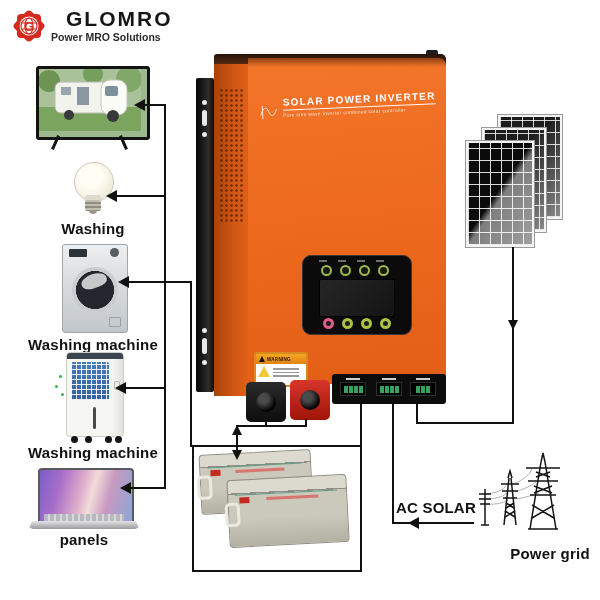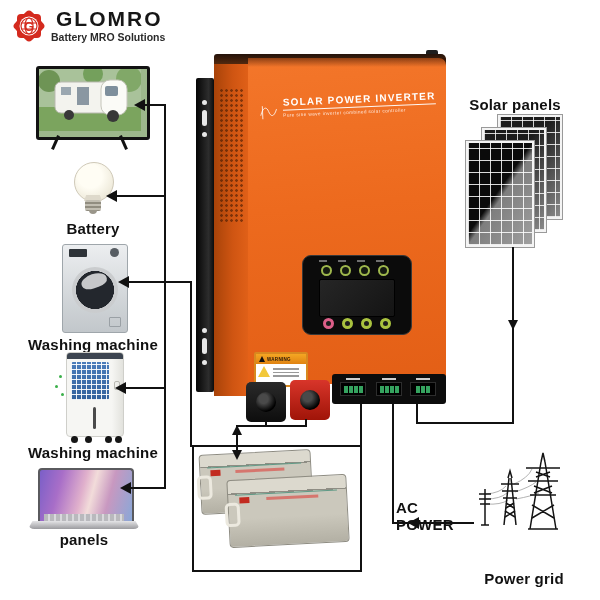--- a/index.html
+++ b/index.html
@@ -8,21 +8,21 @@
     font-family:"Liberation Sans", sans-serif;color:#111;
   }
   .abs{position:absolute;}
   
   .line{position:absolute;background:#111;}
   .ah-left{position:absolute;width:0;height:0;border-top:6px solid transparent;border-bottom:6px solid transparent;border-right:11px solid #111;}
   .ah-down{position:absolute;width:0;height:0;border-left:5px solid transparent;border-right:5px solid transparent;border-top:10px solid #111;}
   .ah-up{position:absolute;width:0;height:0;border-left:5px solid transparent;border-right:5px solid transparent;border-bottom:10px solid #111;}
   .lbl{position:absolute;font-weight:bold;font-size:15px;text-align:center;color:#111;letter-spacing:.2px;}
   
-  .logo-name{position:absolute;left:56px;top:7px;font-size:21px;font-weight:900;letter-spacing:2px;color:#161616;}
+  .logo-name{position:absolute;left:66px;top:7px;font-size:21px;font-weight:900;letter-spacing:2px;color:#161616;}
   .logo-tag{position:absolute;left:51px;top:31px;font-size:10.5px;font-weight:600;color:#2a2a2a;}
   
   .tv{left:36px;top:66px;width:108px;height:68px;border:3px solid #121212;border-radius:3px;overflow:hidden;background:#9db88c;}
   .tv-leg{position:absolute;width:3px;height:15px;background:#121212;top:135px;}
   
   .bulb-glass{left:74px;top:162px;width:38px;height:38px;border-radius:50%;
     background:radial-gradient(circle at 40% 35%, #fffdf4 0 35%, #f0ecdd 70%, #ddd8c6 100%);
     border:1px solid #cfc9b8;}
   .bulb-neck{left:84px;top:195px;width:18px;height:6px;background:#ded9cb;clip-path:polygon(12% 0,88% 0,100% 100%,0 100%);}
   .bulb-base{left:85px;top:200px;width:16px;height:11px;border-radius:2px;
@@ -139,21 +139,21 @@
       </g>
       <circle cx="19" cy="19" r="9.5" fill="#fff"></circle>
       <g stroke="#d42a1e" stroke-width="1.2" fill="none">
         <circle cx="19" cy="19" r="8"></circle>
         <ellipse cx="19" cy="19" rx="4" ry="8"></ellipse>
         <path d="M11.5 16 H26.5 M11.5 22 H26.5"></path>
       </g>
       <text x="19" y="24" text-anchor="middle" font-size="13" font-weight="bold" fill="#d42a1e" font-family="Liberation Sans, sans-serif">G</text>
     </svg>
     <div class="logo-name">GLOMRO</div>
-    <div class="logo-tag">Battery MRO Solutions</div>
+    <div class="logo-tag">Power MRO Solutions</div>
   </div>
 
   <div class="abs tv">
     <svg width="102" height="62" viewBox="0 0 102 62">
       <rect width="102" height="62" fill="#a9c29a"></rect>
       <circle cx="10" cy="12" r="11" fill="#6e9455"></circle>
       <circle cx="54" cy="5" r="10" fill="#74a05c"></circle>
       <circle cx="90" cy="10" r="13" fill="#81a868"></circle>
       <rect y="38" width="102" height="24" fill="#7ba45e"></rect>
       <rect x="16" y="13" width="58" height="31" rx="6" fill="#f3f3ee" stroke="#b9b9b0"></rect>
@@ -165,21 +165,21 @@
       <circle cx="74" cy="47" r="6" fill="#383838"></circle>
     </svg>
   </div>
   <div class="tv-leg" style="left:54px;transform:rotate(24deg);"></div>
   <div class="tv-leg" style="left:122px;transform:rotate(-24deg);"></div>
 
   <div class="abs bulb-glass"></div>
   <div class="abs bulb-neck"></div>
   <div class="abs bulb-base"></div>
   <div class="abs bulb-tip"></div>
-  <div class="lbl" style="left:48px;top:220px;width:90px;">Battery</div>
+  <div class="lbl" style="left:48px;top:220px;width:90px;">Washing</div>
 
   <div class="abs wm">
     <div class="wm-display"></div>
     <div class="wm-knob"></div>
     <div class="wm-door"></div>
     <div class="wm-hatch"></div>
   </div>
   <div class="lbl" style="left:18px;top:336px;width:150px;">Washing machine</div>
 
   <div class="abs cooler">
@@ -293,33 +293,32 @@
         <i></i>
         <i></i>
       </div>
     <div class="tblock" style="left:78px;">
         <i></i>
         <i></i>
         <i></i>
       </div>
   </div>
 
-  <div class="lbl" style="left:455px;top:96px;width:120px;">Solar panels</div>
   <div class="spanel" style="left:498px;top:115px;width:60px;height:100px;"></div>
   <div class="spanel" style="left:482px;top:128px;width:60px;height:100px;"></div>
   <div class="spanel front" style="left:466px;top:141px;width:64px;height:102px;"></div>
   <div class="line" style="left:512px;top:247px;width:2px;height:177px;"></div>
   <div class="ah-down" style="left:508px;top:320px;"></div>
   <div class="line" style="left:416px;top:422px;width:98px;height:2px;"></div>
   <div class="line" style="left:416px;top:404px;width:2px;height:20px;"></div>
 
   <div class="line" style="left:392px;top:404px;width:2px;height:120px;"></div>
   <div class="line" style="left:393px;top:522px;width:81px;height:2px;"></div>
   <div class="ah-left" style="left:408px;top:517px;"></div>
-  <div class="lbl" style="left:396px;top:499px;width:80px;text-align:left;">AC POWER</div>
+  <div class="lbl" style="left:396px;top:499px;width:80px;text-align:left;">AC SOLAR</div>
   <svg class="abs" style="left:470px;top:432px;" width="102" height="106" viewBox="0 0 102 106">
     <g stroke="#a0a0a0" stroke-width="0.8" fill="none">
       <path d="M16 62 Q30 61 36 54"></path>
       <path d="M16 67 Q30 67 37 61"></path>
       <path d="M16 72 Q31 73 38 68"></path>
       <path d="M44 52 Q58 46 62 37"></path>
       <path d="M45 60 Q60 55 66 50"></path>
       <path d="M46 67 Q62 64 69 61"></path>
     </g>
     <g stroke="#141414" stroke-width="1.5" fill="none">
@@ -327,21 +326,21 @@
       <path d="M9 62 H21 M9 67 H21 M10 72 H20"></path>
       <path d="M34 93 L39 46 M46 93 L41 46 M38 46 L40 39 L42 46"></path>
       <path d="M31 52 H49 M32 59 H48 M33 66 H47"></path>
       <path d="M36 76 L44 71 M36 71 L44 76 M35 85 L45 79 M35 79 L45 85"></path>
       <path d="M60 97 L71 30 M86 97 L75 30 M71 30 L73 21 L75 30"></path>
       <path d="M56 36 H90 M58 49 H88 M60 63 H86"></path>
       <path d="M66 45 L80 40 M66 40 L80 45 M64 61 L82 54 M64 54 L82 61 M62 86 L84 73 M62 73 L84 86"></path>
       <path d="M58 97 H88"></path>
     </g>
   </svg>
-  <div class="lbl" style="left:474px;top:545px;width:100px;margin-top:25px;">Power grid</div>
+  <div class="lbl" style="left:500px;top:545px;width:100px;">Power grid</div>
 
   <div class="abs bat-box"></div>
   <div class="battery" style="left:200px;top:452px;width:110px;height:58px;transform:rotate(-3deg);">
     <div class="bat-red1"></div>
     <div class="bat-red2"></div>
     <div class="bat-handle"></div>
   </div>
   <div class="battery" style="left:228px;top:477px;width:118px;height:66px;transform:rotate(-3deg);">
     <div class="bat-red1"></div>
     <div class="bat-red2"></div>

